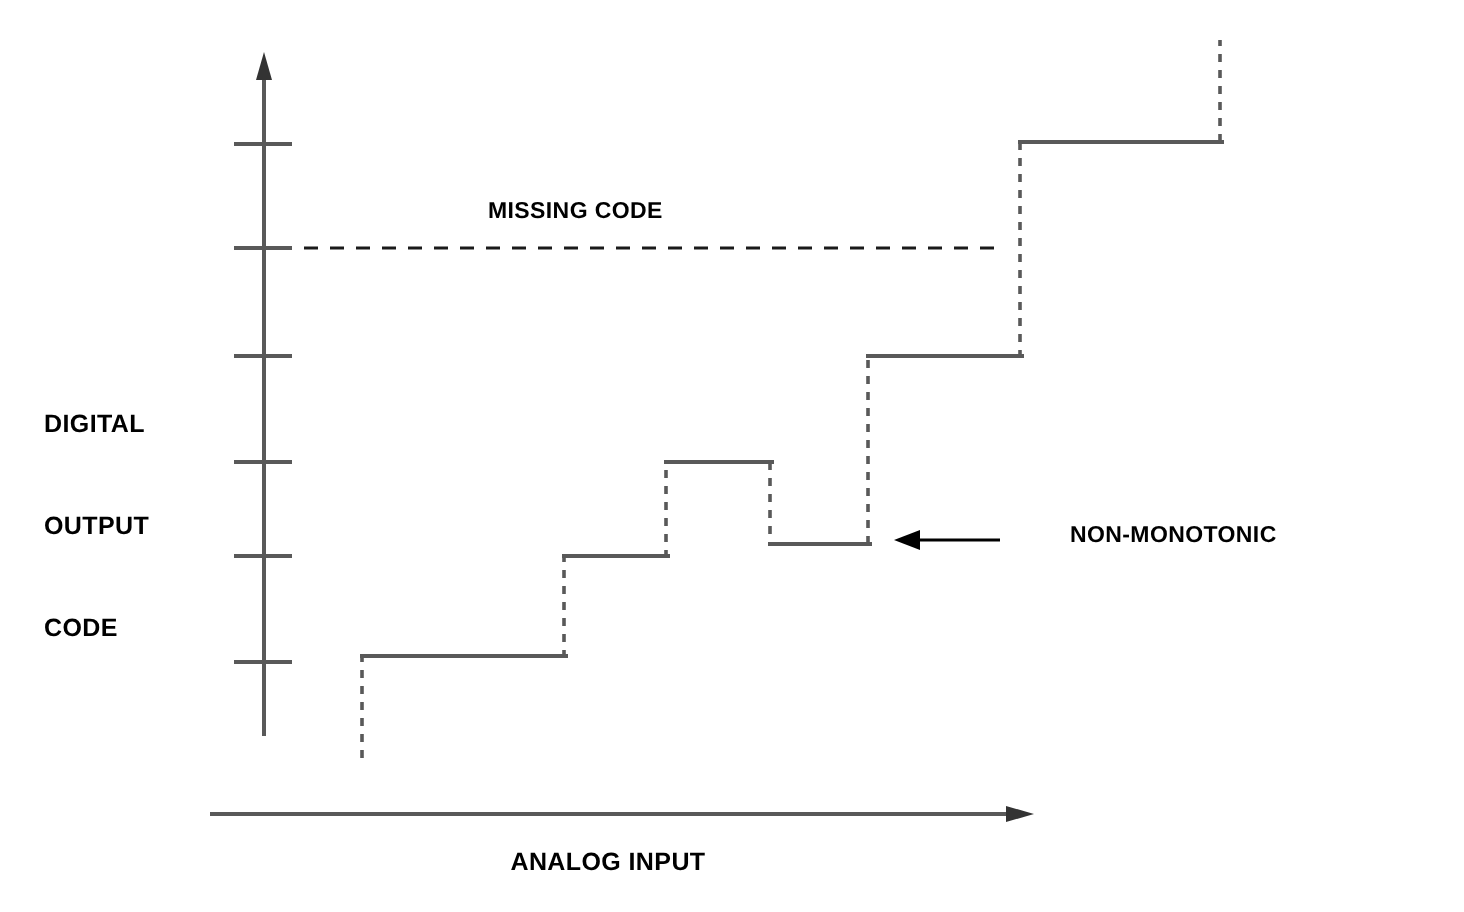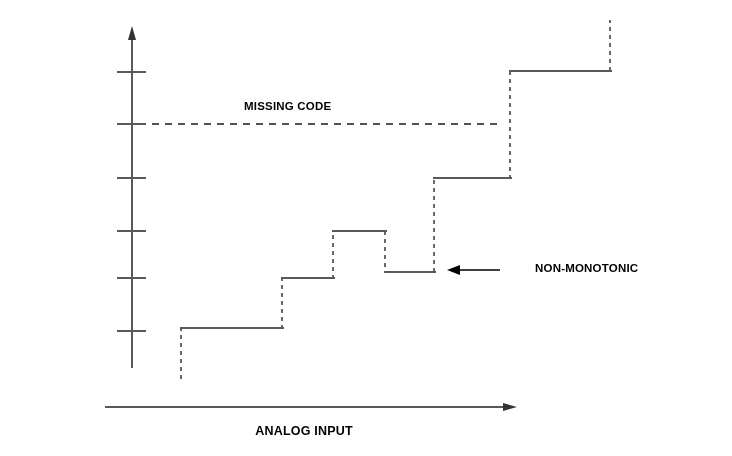--- a/index.html
+++ b/index.html
@@ -101,20 +101,25 @@
       <line x1="510" y1="71" x2="611" y2="71"></line>
     </g>
 
     <g>
       <line x1="500" y1="270" x2="458" y2="270" stroke="#000000" stroke-width="1.6"></line>
       <polygon points="447,270 460,265 460,275" fill="#000000"></polygon>
     </g>
 
   </svg>
 
+  <div class="lbl" id="y-axis-title">
+    <div>DIGITAL</div>
+    <div>OUTPUT</div>
+    <div>CODE</div>
+  </div>
 
   <div class="lbl" id="x-axis-title">ANALOG INPUT</div>
 
   <div class="lbl" id="missing-code-label">MISSING CODE</div>
 
   <div class="lbl" id="non-monotonic-label">NON-MONOTONIC</div>
 
 </div>
 
 </body></html>

